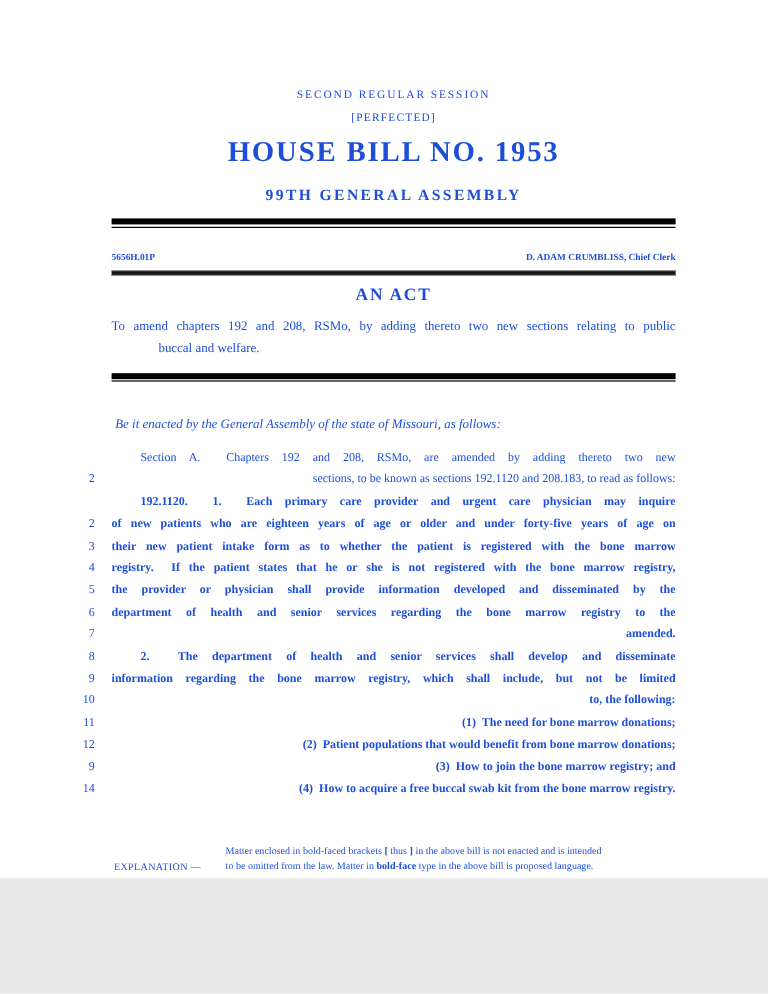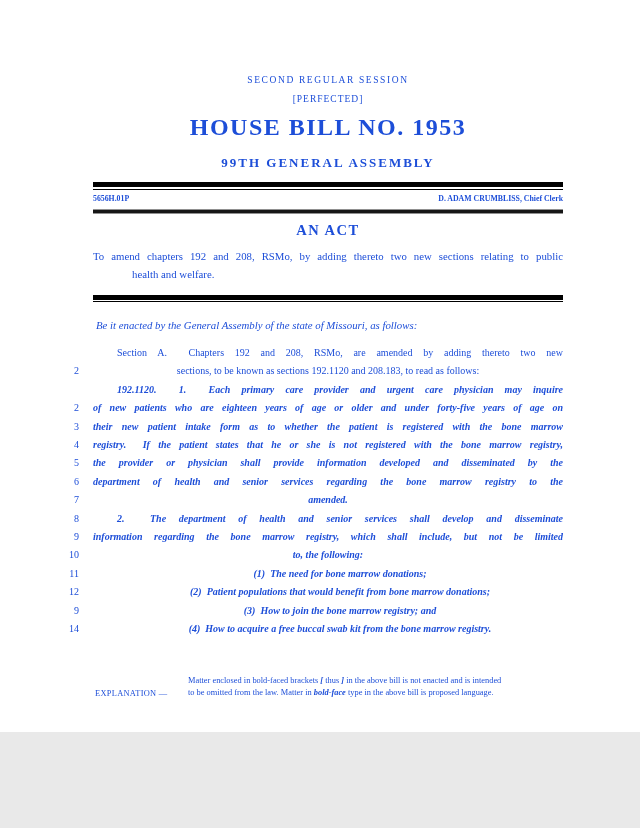--- a/index.html
+++ b/index.html
@@ -19,41 +19,41 @@
   .session  { text-align: center; font-size: 9.5px; letter-spacing: 1.6px; line-height: 12px; }
   .status   { text-align: center; font-size: 9.5px; letter-spacing: 1px; margin-top: 7px; line-height: 12px; }
   .title    { text-align: center; font-size: 24px; font-weight: bold; letter-spacing: 1.5px; margin-top: 8px; line-height: 29px; }
   .assembly { text-align: center; font-size: 13px; font-weight: bold; letter-spacing: 2px; margin-top: 13px; line-height: 15px; }
 
   .rule-a { margin-top: 12px; border-top: 5px solid #000; border-bottom: 1px solid #000; height: 7.5px; }
   .rule-a2 { margin-top: 11px; border-top: 5px solid #000; border-bottom: 1px solid #000; height: 7.5px; }
   .rule-b { margin-top: 6px; height: 5px; background: #161616; border-top: 1px solid #909090; border-bottom: 1px solid #909090; }
 
   .introduced { text-align: center; font-size: 9.5px; letter-spacing: 0.5px; margin-top: 18px; line-height: 12px; }
-  .clerk-row  { display: flex; justify-content: space-between; align-items: baseline; margin-top: 4px; font-size: 7.8px; font-weight: bold; line-height: 9px; }
+  .clerk-row  { display: flex; justify-content: space-between; align-items: baseline; margin-top: 20px; font-size: 7.8px; font-weight: bold; line-height: 9px; }
 
   .an-act { text-align: center; font-size: 14.5px; font-weight: bold; letter-spacing: 1.5px; margin-top: 8px; line-height: 17px; }
 
   .amend { margin-top: 8px; font-size: 10.8px; line-height: 18.5px; }
   .aline { text-align: left; }
   .aline.j { text-align: justify; text-align-last: justify; }
   .aline.cont { margin-left: 39px; }
 
-  .enacting { margin-top: 16px; padding-left: 3px; font-style: italic; font-size: 10.8px; line-height: 14px; }
+  .enacting { margin-top: 29px; padding-left: 3px; font-style: italic; font-size: 10.8px; line-height: 14px; }
 
   .lines { margin-top: 12px; font-size: 10px; }
   .linerow { position: relative; height: 18.42px; }
   .num {
     position: absolute; left: -32px; width: 18px;
     text-align: right; font-weight: normal; line-height: 18.42px;
   }
-  .txt { display: block; line-height: 18.42px; height: 18.42px; overflow: hidden; text-align: center; }
+  .txt { display: block; line-height: 18.42px; height: 18.42px; overflow: hidden; text-align: right; }
   .txt.j { text-align: justify; text-align-last: justify; }
   .txt.ind { text-indent: 24px; }
-  .b { font-weight: bold; font-style: italic; }
+  .b { font-weight: bold; }
 
   .footer { display: flex; margin-top: 36px; padding-left: 2px; font-size: 8.4px; line-height: 12.6px; }
   .expl-label { width: 93px; flex: 0 0 93px; letter-spacing: 0.3px; margin-top: 13px; }
   .expl-text { width: 377px; }
 </style>
 </head>
 <body>
 
 <div class="page">
   <div class="content">
@@ -70,21 +70,21 @@
       <span>D. ADAM CRUMBLISS, Chief Clerk</span>
     </div>
 
     <div class="rule-b"></div>
 
     <h2 class="an-act">AN ACT</h2>
 
     <div class="amend">
   <div class="aline j">To amend chapters 192 and 208, RSMo, by adding thereto two new sections relating to public</div>
 
-  <div class="aline cont">health and welfare.</div>
+  <div class="aline cont">buccal and welfare.</div>
 </div>
 
     <div class="rule-a2"></div>
 
     <p class="enacting">Be it enacted by the General Assembly of the state of Missouri, as follows:</p>
 
     <div class="lines">
   <div class="linerow">
     <span class="num"></span>
     <span class="txt ind j">Section A.&nbsp; Chapters 192 and 208, RSMo, are amended by adding thereto two new</span>

